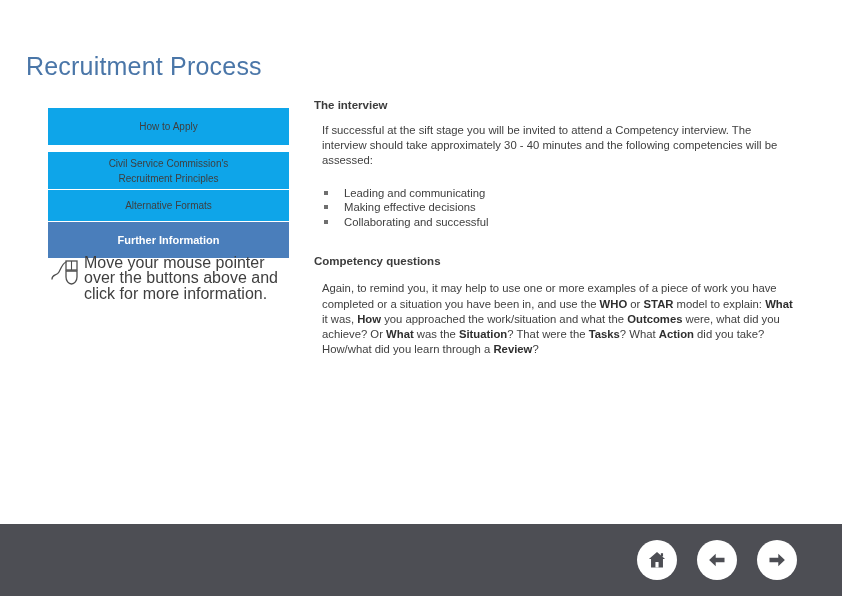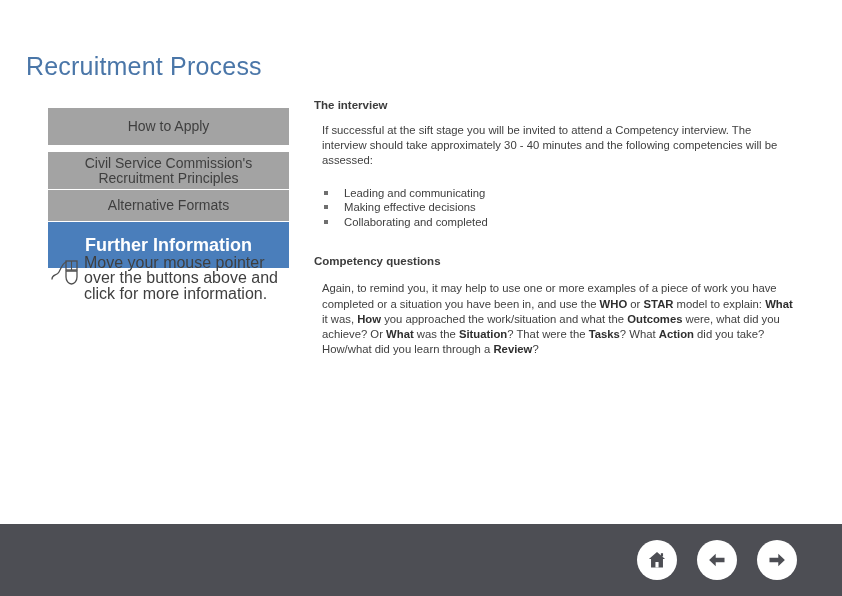--- a/index.html
+++ b/index.html
@@ -29,38 +29,38 @@
   
   .menu-col {
     position: absolute;
     left: 48px;
     top: 108px;
     width: 241px;
   }
   .menu-btn {
     width: 241px;
     box-sizing: border-box;
-    background: #a3a3a3;
+    background: #0ea5e9;
     color: #3f3f3f;
-    font-size: 14px;
+    font-size: 10px;
     text-align: center;
     line-height: 15px;
     display: flex;
     align-items: center;
     justify-content: center;
   }
   .menu-btn.b1 { height: 37px; margin-bottom: 7px; }
   .menu-btn.b2 { height: 37px; margin-bottom: 1px; }
   .menu-btn.b3 { height: 31px; margin-bottom: 1px; }
   .menu-btn.active {
     background: #4a7ebb;
     color: #ffffff;
     font-weight: bold;
-    height: 46px;
-    font-size: 18px;
+    height: 36px;
+    font-size: 11px;
   }
   .menu-btn .lines { display: block; }
 
   
   .mouse-hint {
     position: absolute;
     left: 48px;
     top: 253px;
     width: 250px;
     display: flex;
@@ -193,21 +193,21 @@
 
 <div class="content">
 
   <p class="ct-head">The interview</p>
 
   <p class="ct-para">If successful at the sift stage you will be invited to attend a Competency interview. The interview should take approximately 30 - 40 minutes and the following competencies will be assessed:</p>
 
   <ul class="ct-list">
     <li><span class="sq"></span><span>Leading and communicating</span></li>
     <li><span class="sq"></span><span>Making effective decisions</span></li>
-    <li><span class="sq"></span><span>Collaborating and completed</span></li>
+    <li><span class="sq"></span><span>Collaborating and successful</span></li>
   </ul>
 
   <div class="block-questions">
     <p class="ct-head second">Competency questions</p>
     <p class="ct-para"><span>Again, to remind you, it may help to use one or more examples of a piece of work you have completed or a situation you have been in, and use the </span><b>WHO</b><span> or </span><b>STAR</b><span> model to explain: </span><b>What</b><span> it was, </span><b>How</b><span> you approached the work/situation and what the </span><b>Outcomes</b><span> were, what did you achieve? Or </span><b>What</b><span> was the </span><b>Situation</b><span>? That were the </span><b>Tasks</b><span>? What </span><b>Action</b><span> did you take? How/what did you learn through a </span><b>Review</b><span>?</span></p>
   </div>
 </div>
 
 <div class="footer"></div>
 

